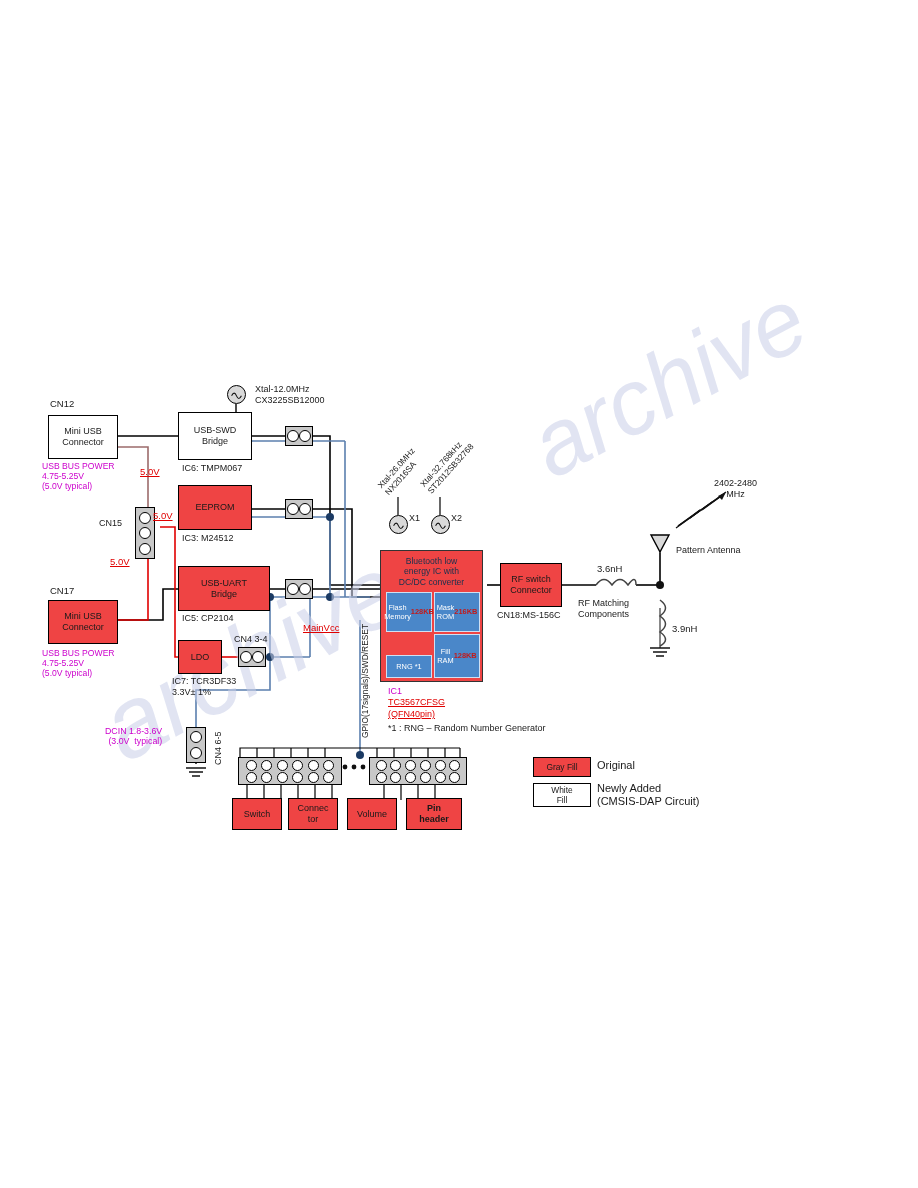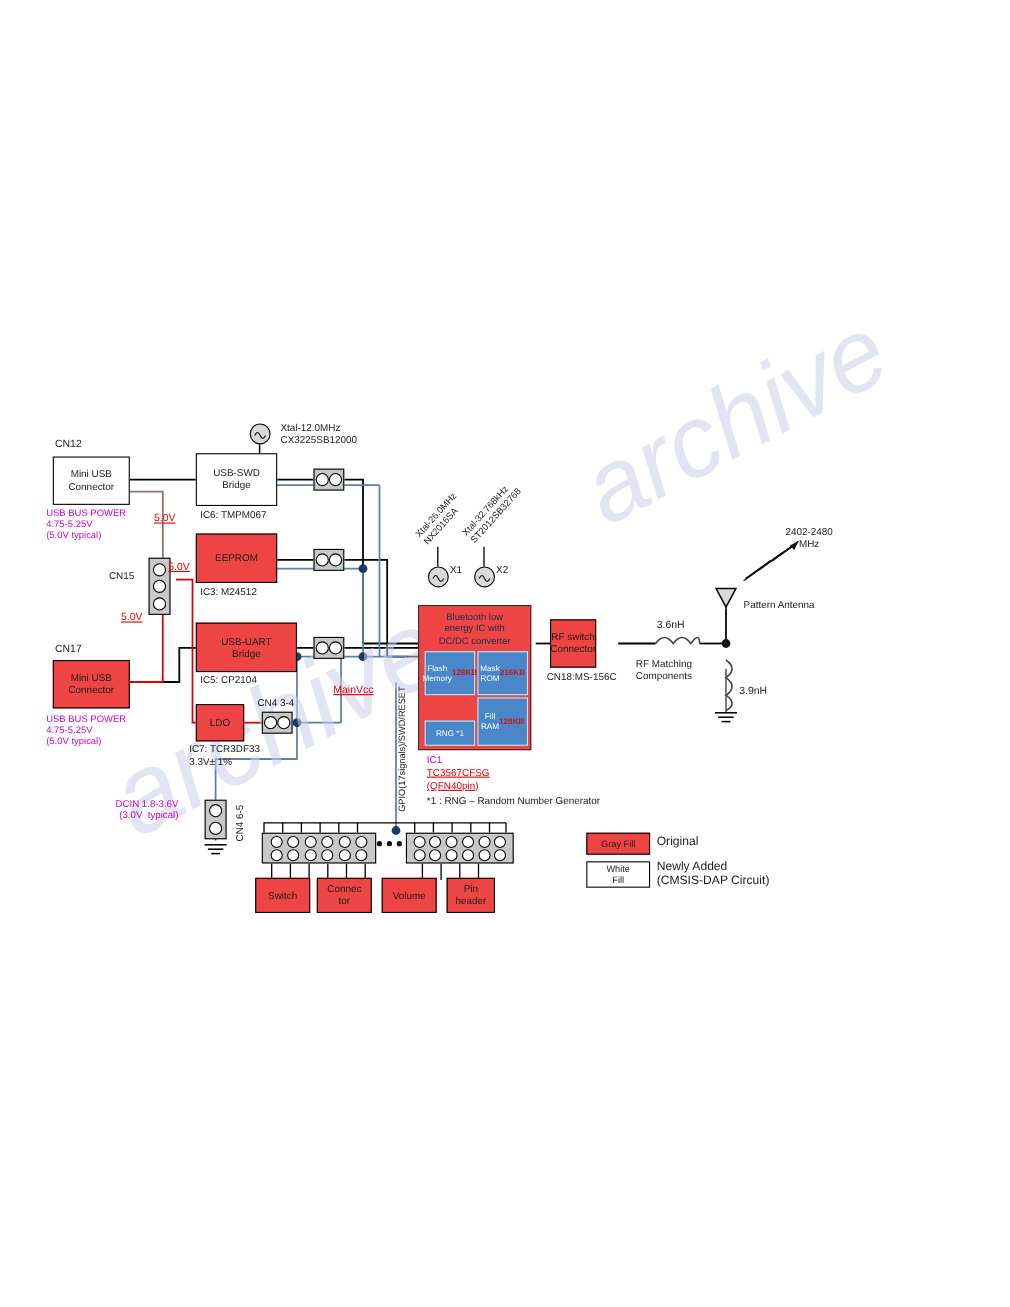--- a/index.html
+++ b/index.html
@@ -215,21 +215,21 @@
 </div>
 <div class="sub" style="left:386px;top:655px;width:46px;height:23px;">
   <span style="white-space:pre;">RNG *1</span>
 </div>
 
 <div class="lbl magenta" style="left:388px;top:686px;font-size:9px;">IC1</div>
 <div class="lbl red" style="left:388px;top:697px;font-size:9px;">TC3567CFSG</div>
 <div class="lbl red" style="left:388px;top:709px;font-size:9px;">(QFN40pin)</div>
 <div class="lbl" style="left:388px;top:723px;font-size:9px;">*1 : RNG – Random Number Generator</div>
 
-<div class="box gray" style="left: 500px; top: 563px; width: 42px; height: 44px; font-size: 9px; white-space: pre;">RF switch
+<div class="box gray" style="left: 500px; top: 563px; width: 62px; height: 44px; font-size: 9px; white-space: pre;">RF switch
 Connector</div>
 <div class="lbl" style="left:497px;top:610px;font-size:9px;">CN18:MS-156C</div>
 
 <div class="xtal" style="left:389px;top:515px;">
   <svg width="100%" height="100%" viewBox="0 0 19 19">
       <path d="M4,11 q3,-6 5.5,0 q2.5,6 5.5,0" stroke="#111" stroke-width="1.2" fill="none"></path>
     </svg>
 </div>
 <div class="lbl" style="left:409px;top:513px;font-size:9px;">X1</div>
 <div class="lbl rot" style="left: 396px; top: 510px; font-size: 8.4px; transform: rotate(-48deg) translate(6px, -32px); white-space: pre;">Xtal-26.0MHz
@@ -361,21 +361,21 @@
       <span class="pin" style="width:11px;height:11px;">
     </span>
       <span class="pin" style="width:11px;height:11px;"></span>
     </span>
 </div>
 
 <div class="box gray" style="left:232px;top:798px;width:50px;height:32px;font-size:9px;">Switch</div>
 <div class="box gray" style="left: 288px; top: 798px; width: 50px; height: 32px; font-size: 9px; white-space: pre;">Connec
 tor</div>
 <div class="box gray" style="left:347px;top:798px;width:50px;height:32px;font-size:9px;">Volume</div>
-<div class="box gray" style="left: 406px; top: 798px; width: 44px; height: 32px; font-size: 9px; white-space: pre;">Pin
+<div class="box gray" style="left: 406px; top: 798px; width: 56px; height: 32px; font-size: 9px; white-space: pre; font-weight: bold;">Pin
 header</div>
 
 <div class="box gray" style="left:533px;top:757px;width:58px;height:20px;font-size:8.4px;">Gray Fill</div>
 <div class="lbl" style="left:597px;top:759px;font-size:11px;">Original</div>
 <div class="box white" style="left: 533px; top: 783px; width: 58px; height: 24px; font-size: 8.4px; white-space: pre;">White
 Fill</div>
 <div class="lbl" style="left: 597px; top: 782px; font-size: 11px; white-space: pre;">Newly Added
 (CMSIS-DAP Circuit)</div>
 
 </body></html>

